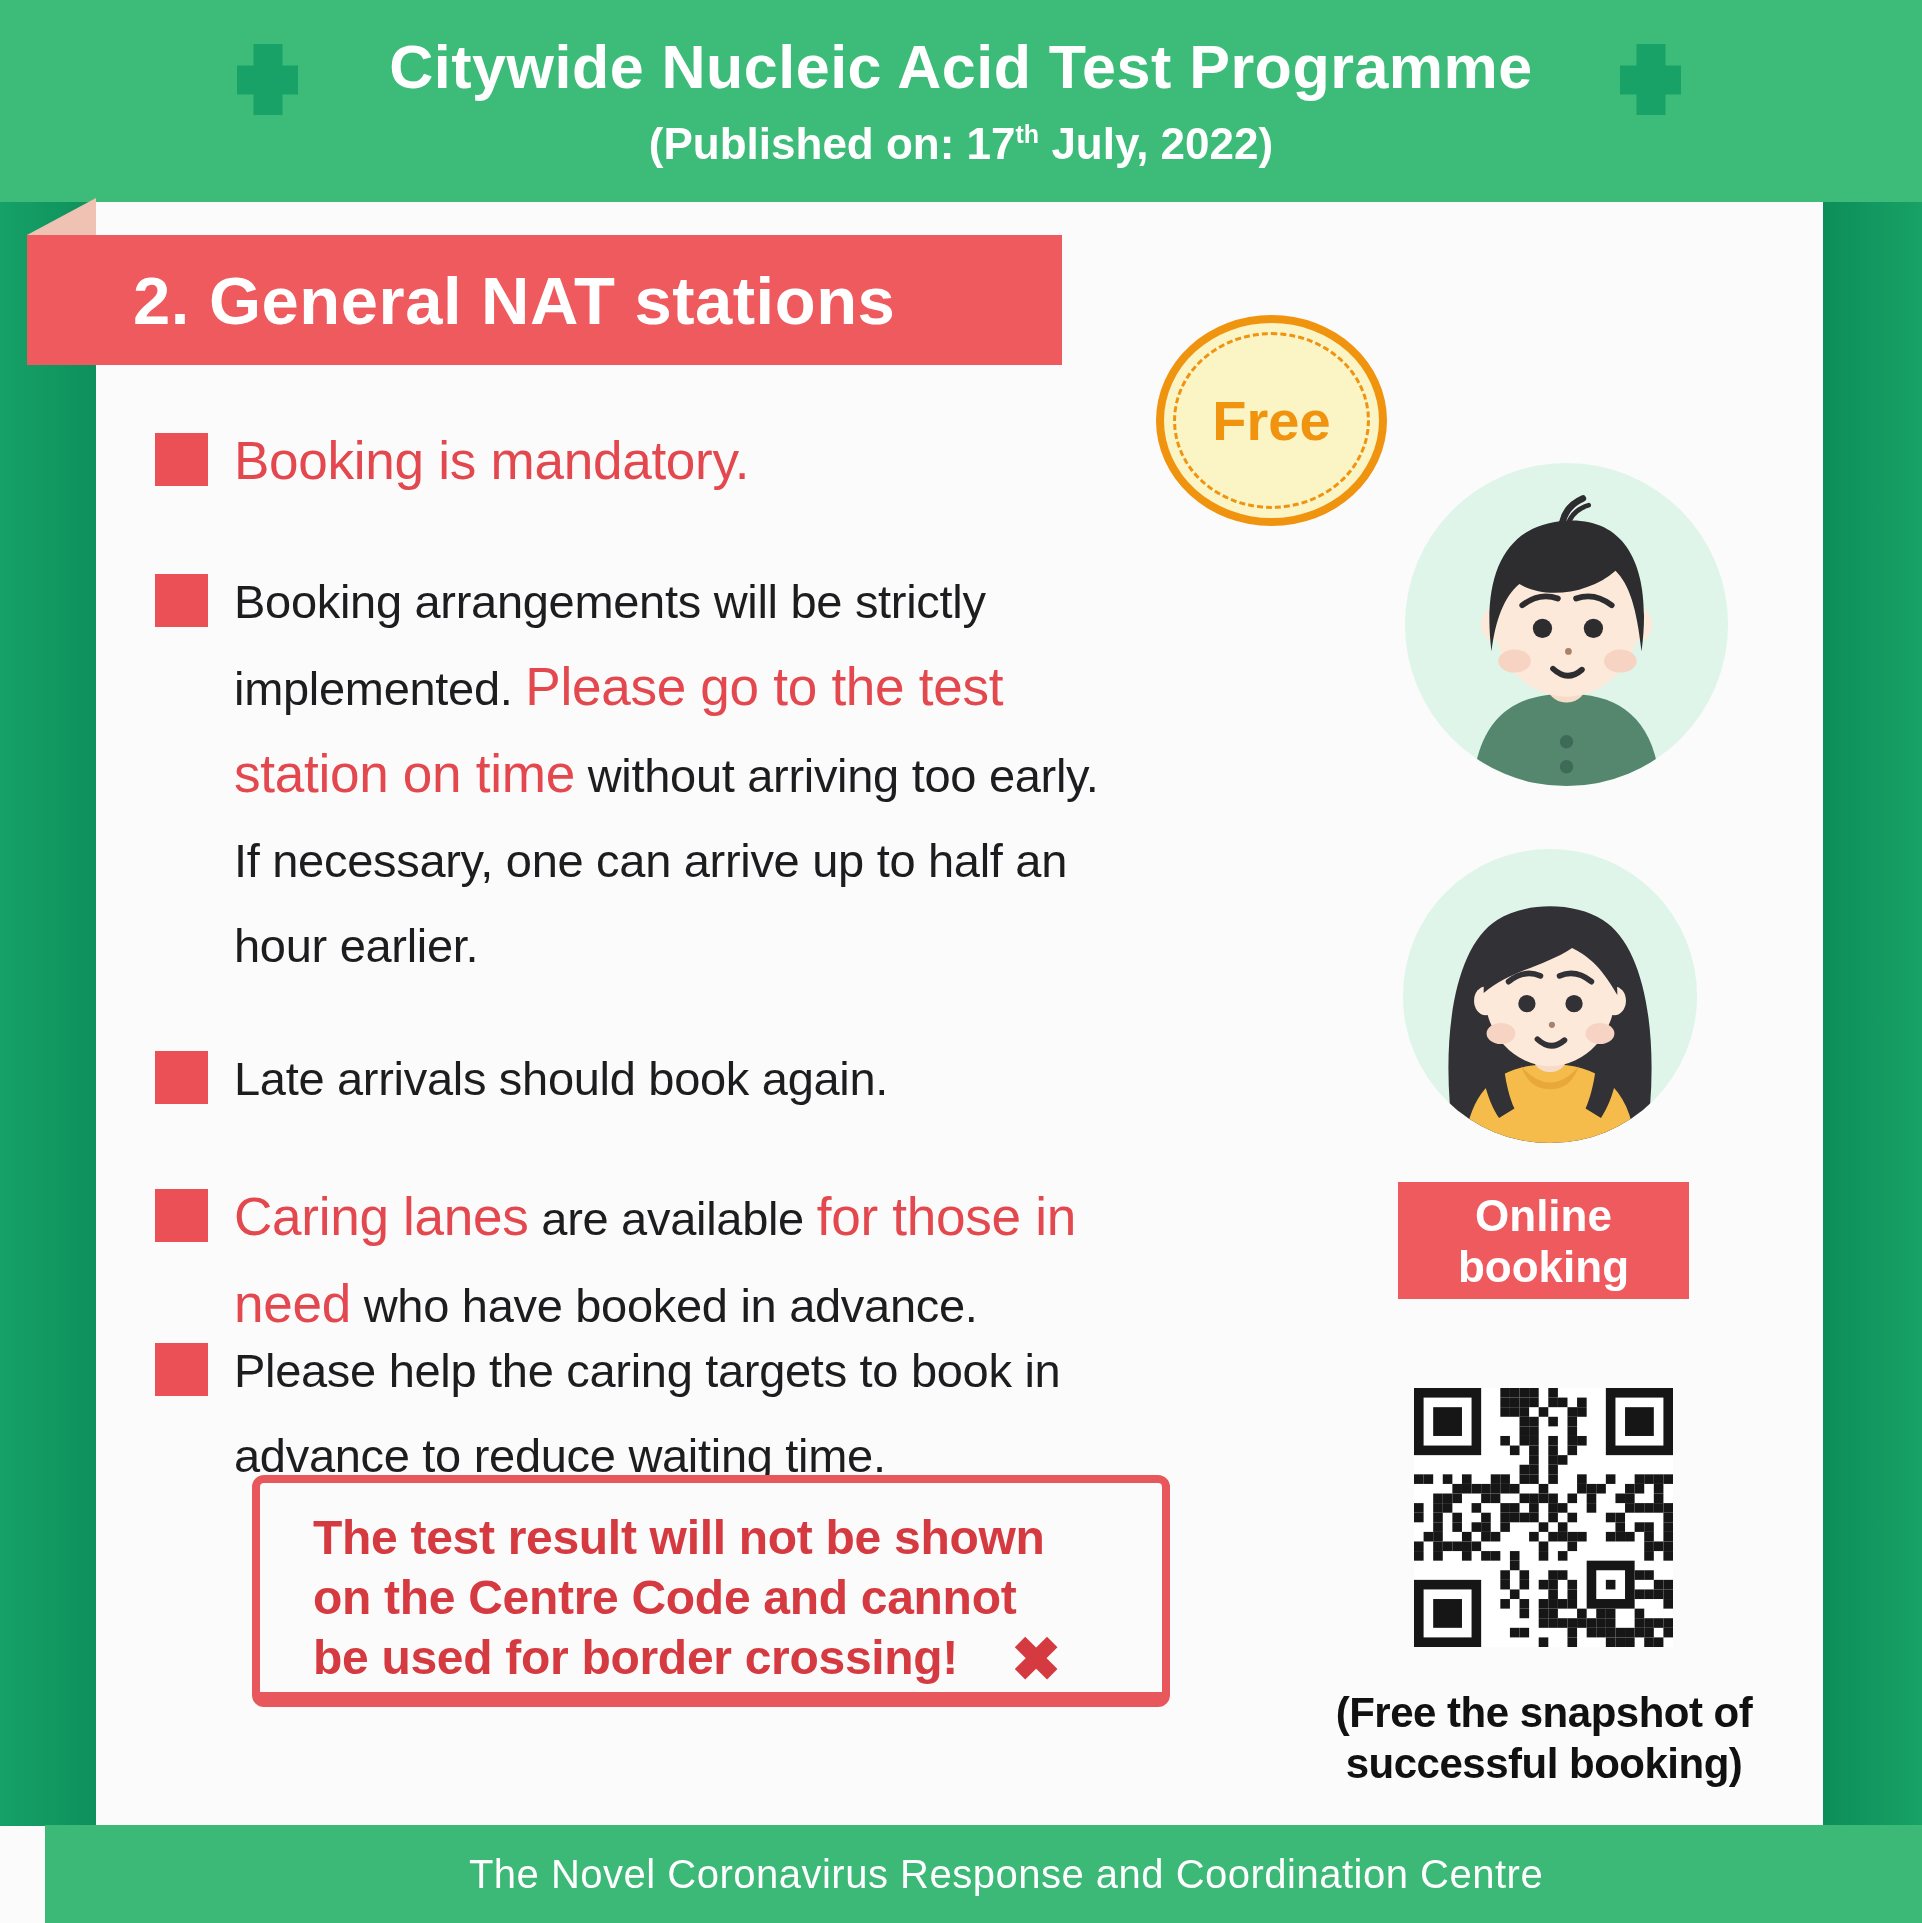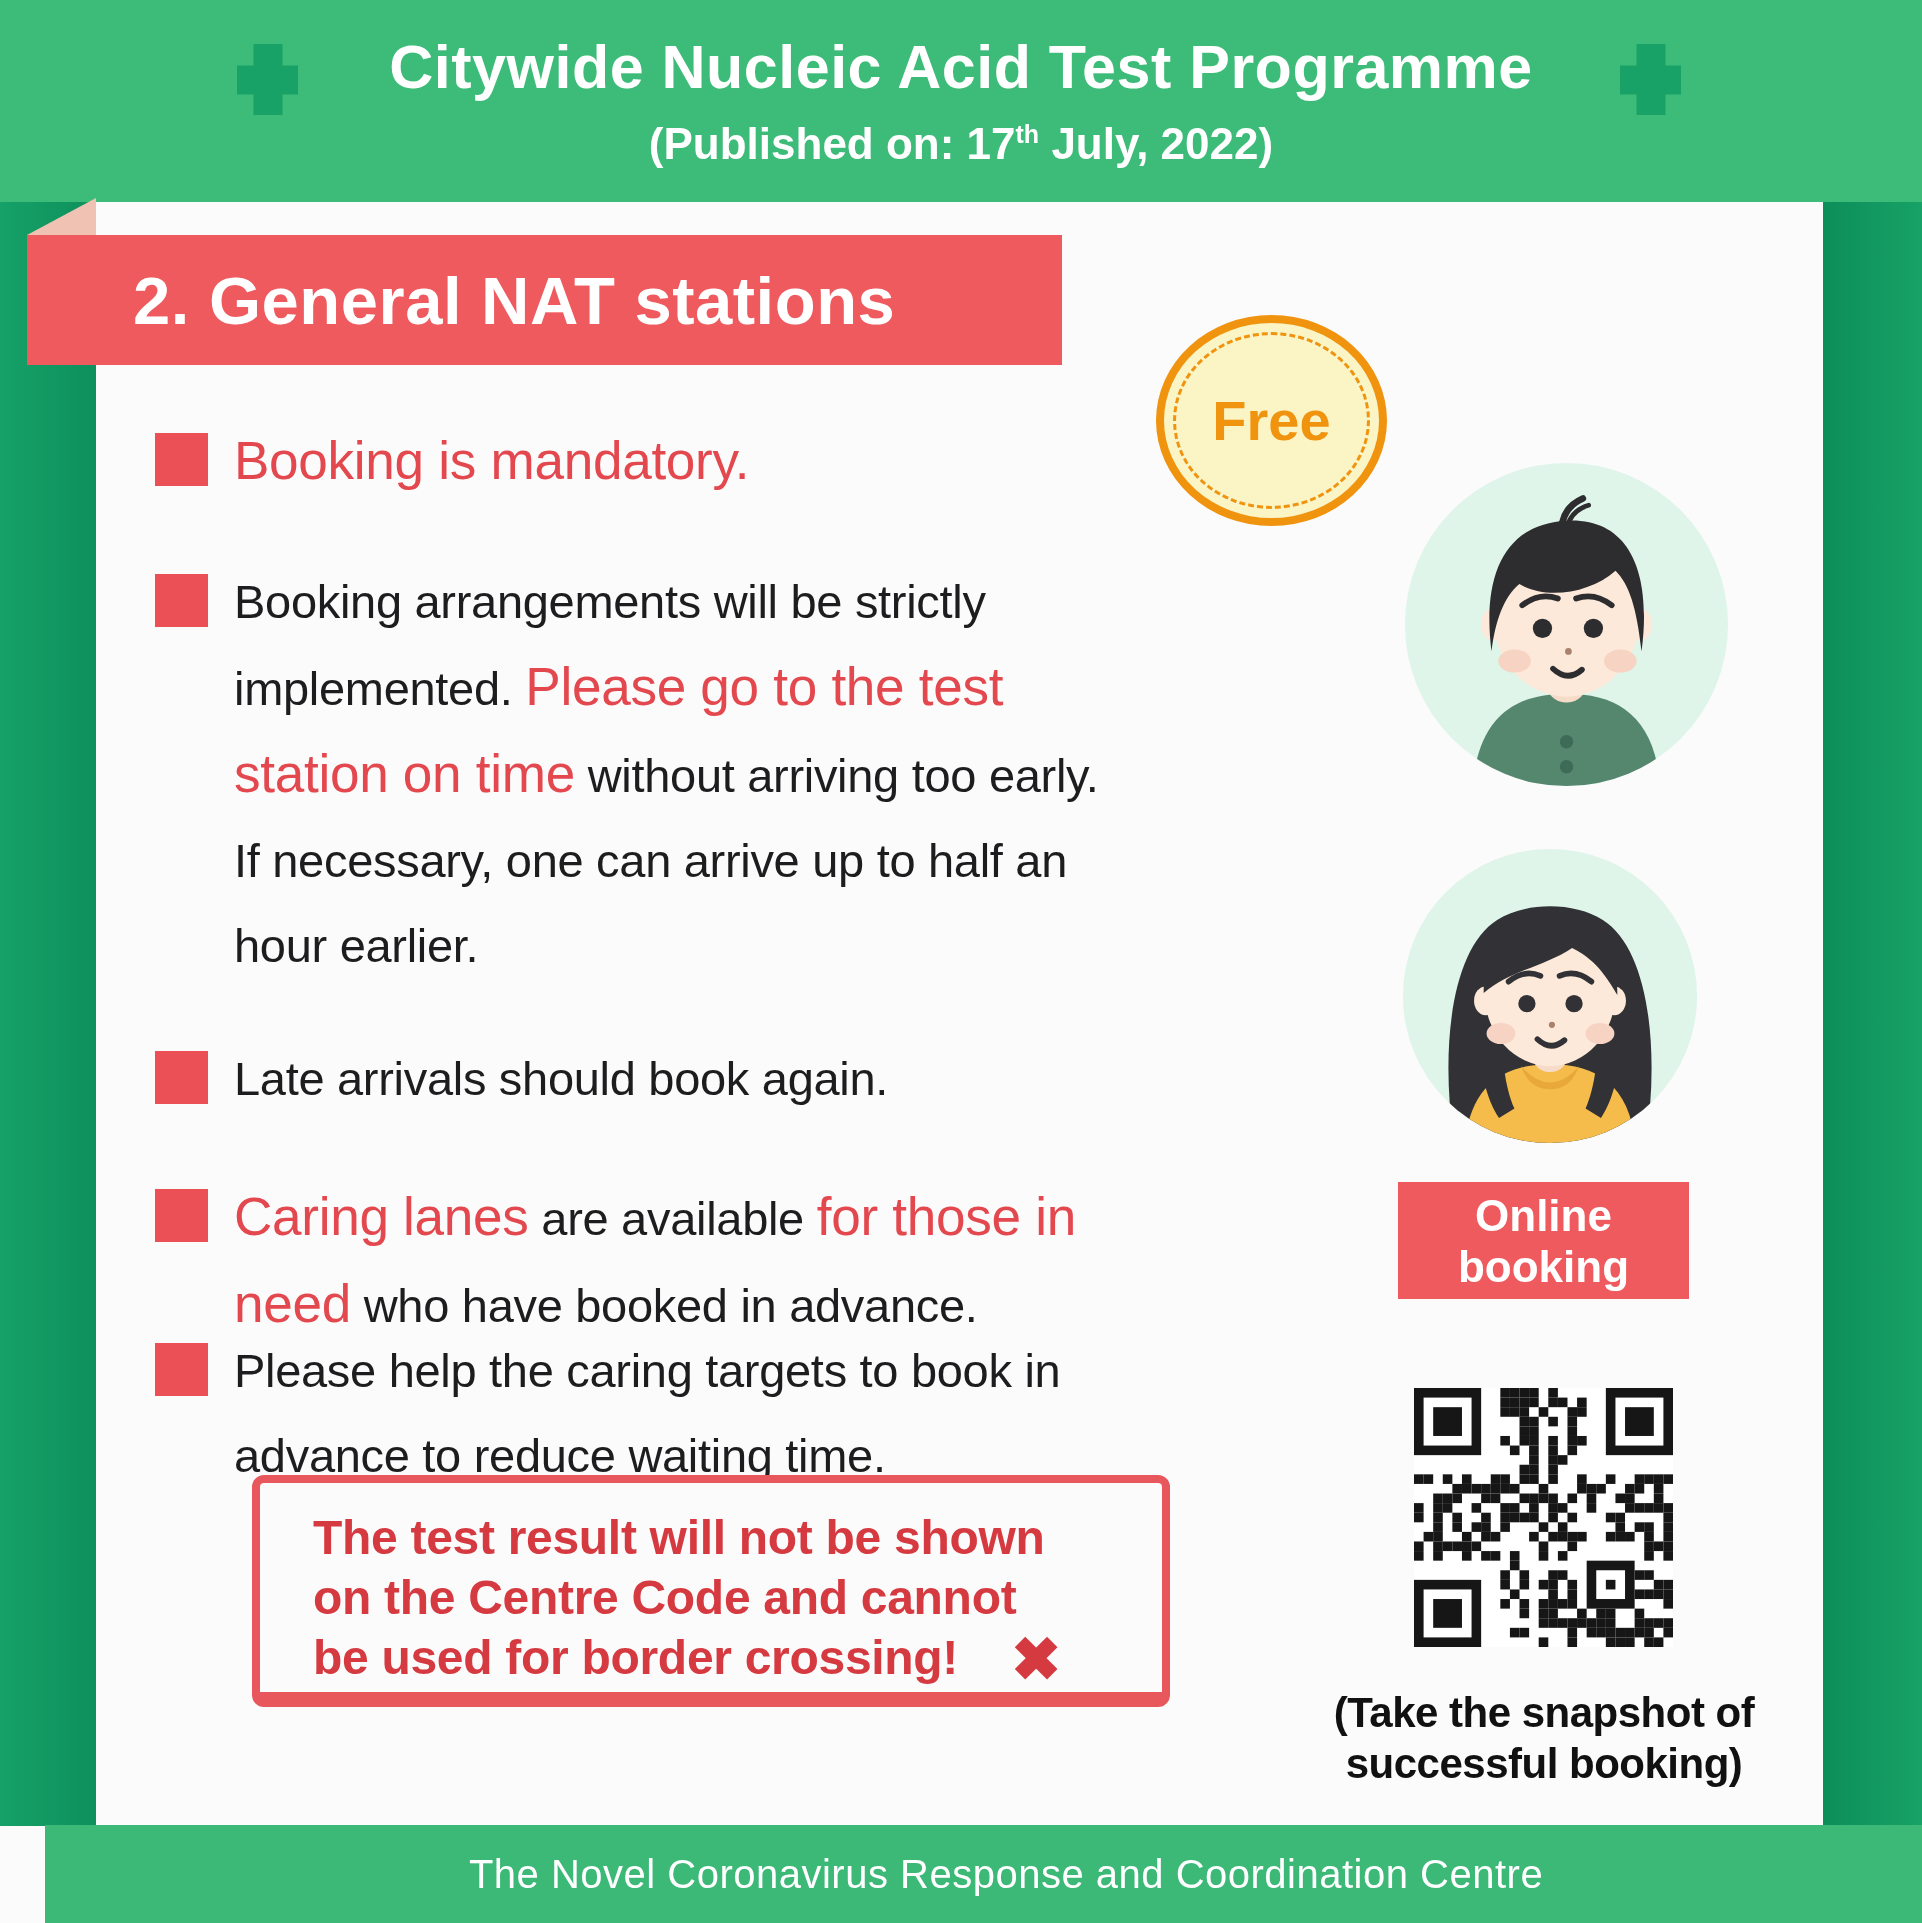--- a/index.html
+++ b/index.html
@@ -415,21 +415,21 @@
         <rect x="260" y="250" width="10" height="10" fill="#161616"></rect>
         <rect x="130" y="260" width="10" height="10" fill="#161616"></rect>
         <rect x="160" y="260" width="10" height="10" fill="#161616"></rect>
         <rect x="200" y="260" width="10" height="10" fill="#161616"></rect>
         <rect x="210" y="260" width="10" height="10" fill="#161616"></rect>
         <rect x="220" y="260" width="10" height="10" fill="#161616"></rect>
         <rect x="240" y="260" width="10" height="10" fill="#161616"></rect>
         <rect x="250" y="260" width="10" height="10" fill="#161616"></rect>
       </svg></div>
   <div class="qr-caption">
-    <div>(Take the snapshot of</div>
+    <div>(Free the snapshot of</div>
     <div>successful booking)</div>
   </div>
 
   <div class="footer-band">
     <span>The Novel Coronavirus Response and Coordination Centre</span>
   </div>
 
 </div>
 
 

